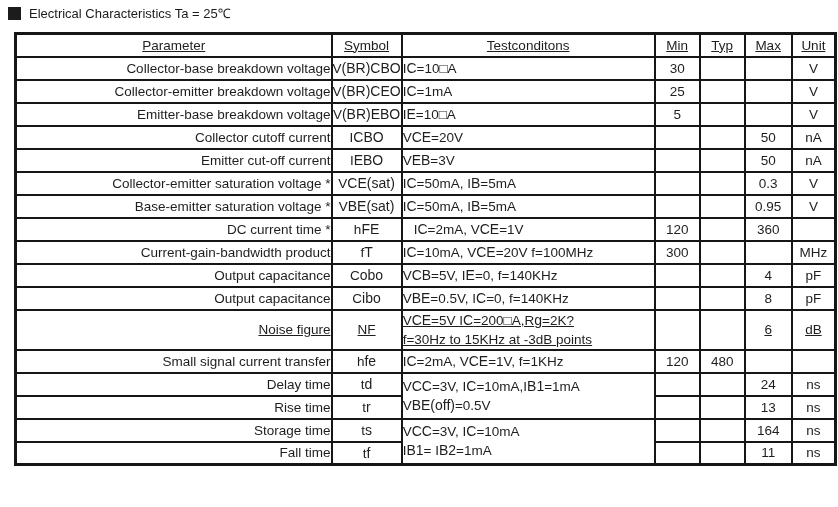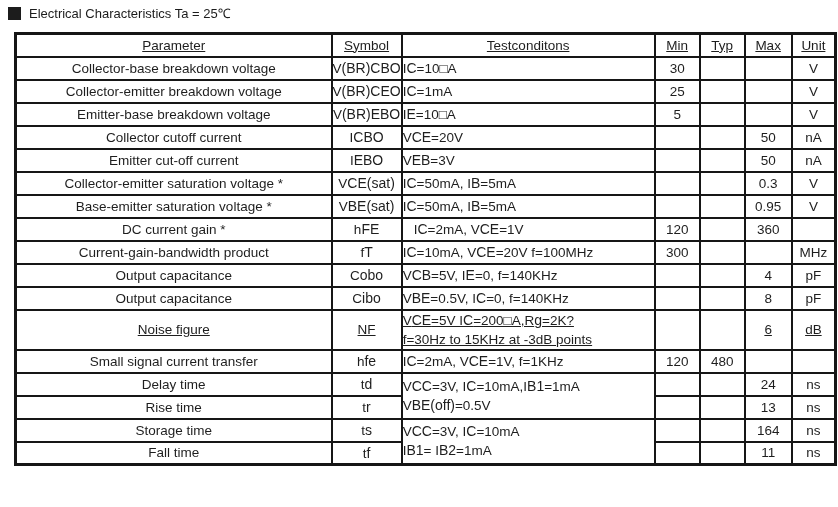--- a/index.html
+++ b/index.html
@@ -9,21 +9,21 @@
          font-size:13px;color:#1c1c1c;white-space:nowrap;}
   .sq{width:13px;height:13px;background:#1c1c1c;display:inline-block;flex:0 0 auto;}
   table.ec{position:absolute;left:14px;top:32px;border-collapse:collapse;table-layout:fixed;
            border:3px solid #161616;background:#ffffff;}
   .ec th,.ec td{border:2px solid #161616;font-size:13.5px;font-weight:normal;
                 padding:0;overflow:hidden;white-space:nowrap;color:#1e1e1e;}
   .ec thead tr{height:23px;text-decoration:underline;}
   .ec tbody tr{height:23px;}
   .ec tbody tr.tall{height:38px;text-decoration:underline;}
   .ec th{text-align:center;}
-  .c-param{text-align:center;padding-left:5px;}
+  .c-param{text-align:right;padding-left:5px;}
   .c-sym{text-align:center;}
   .c-cond{text-align:left;padding-left:4px;vertical-align:middle;margin-top:8px;}
   .c-cond.indent{padding-left:11px;}
   .c-num,.c-unit{text-align:center;}
   .sm{font-size:14px;}
   .line{line-height:19px;}
 </style>
 </head>
 <body>
 
@@ -127,21 +127,21 @@
           <td class="c-sym">V<span class="sm">BE(sat)</span></td>
           <td class="c-cond">
             <div class="line">I<span class="sm">C</span>=50mA, I<span class="sm">B</span>=5mA</div>
           </td>
           <td class="c-num"></td>
           <td class="c-num"></td>
           <td class="c-num">0.95</td>
           <td class="c-unit">V</td>
         </tr>
         <tr>
-          <td class="c-param">DC current gain *</td>
+          <td class="c-param">DC current time *</td>
           <td class="c-sym">h<span class="sm">FE</span></td>
           <td class="c-cond indent">
             <div class="line">I<span class="sm">C</span>=2mA, V<span class="sm">CE</span>=1V</div>
           </td>
           <td class="c-num">120</td>
           <td class="c-num"></td>
           <td class="c-num">360</td>
           <td class="c-unit"></td>
         </tr>
         <tr>

